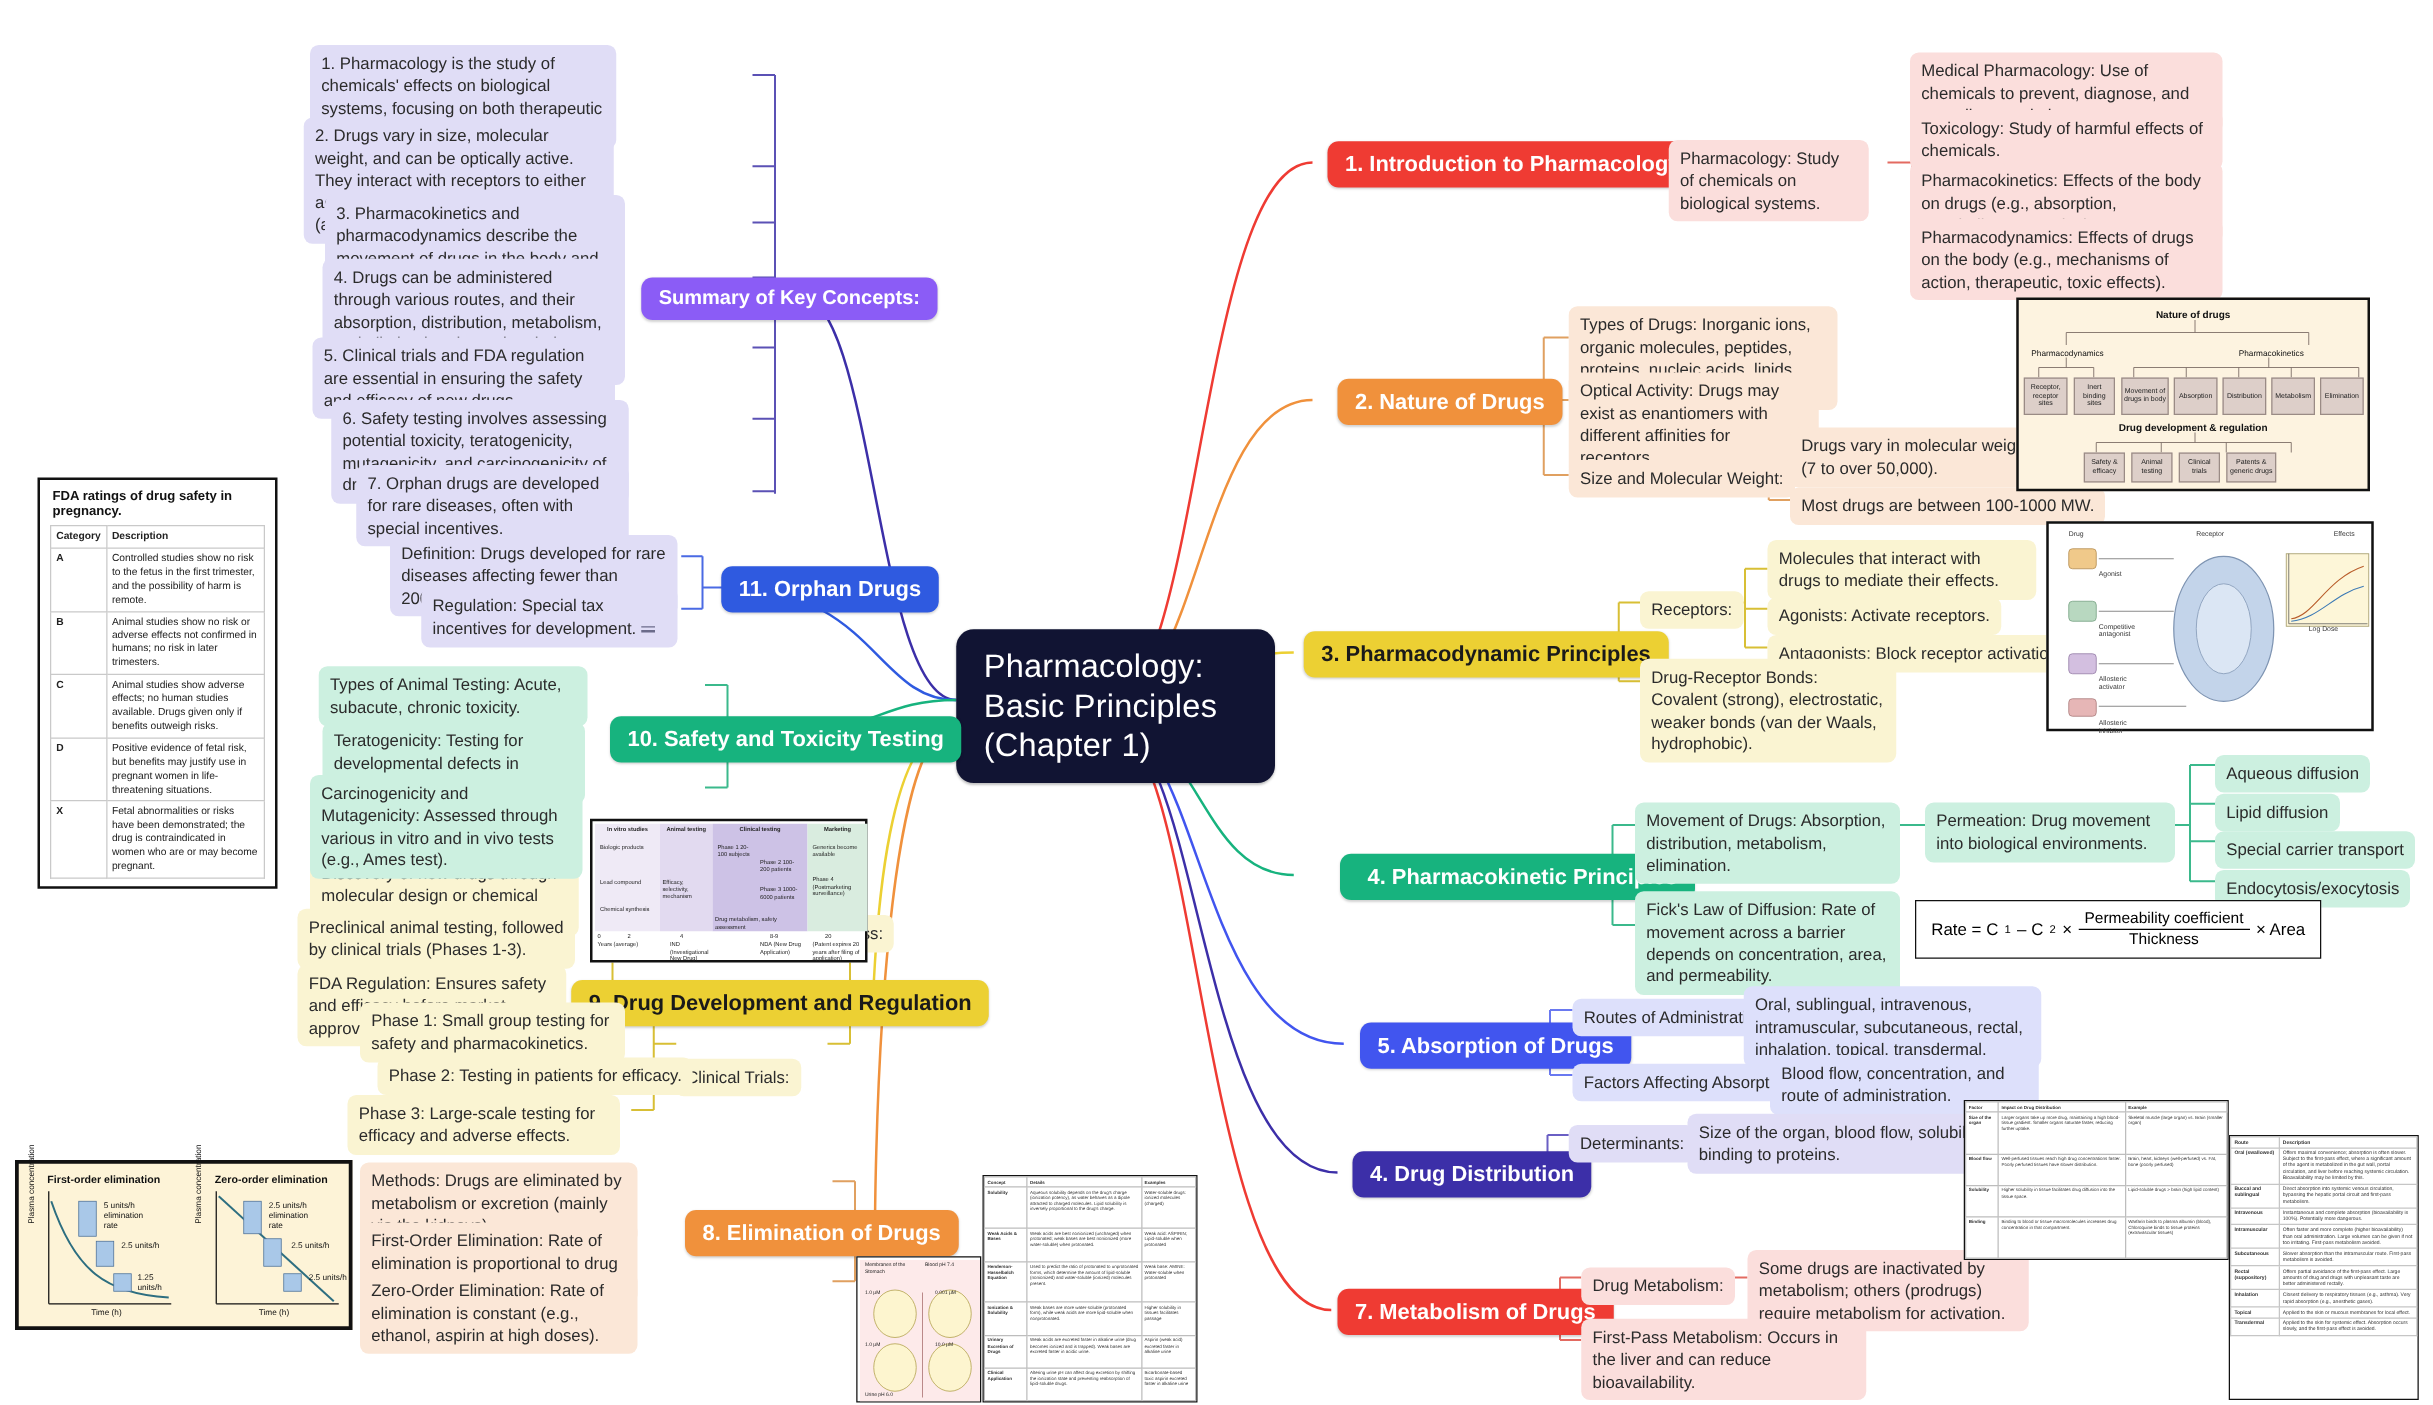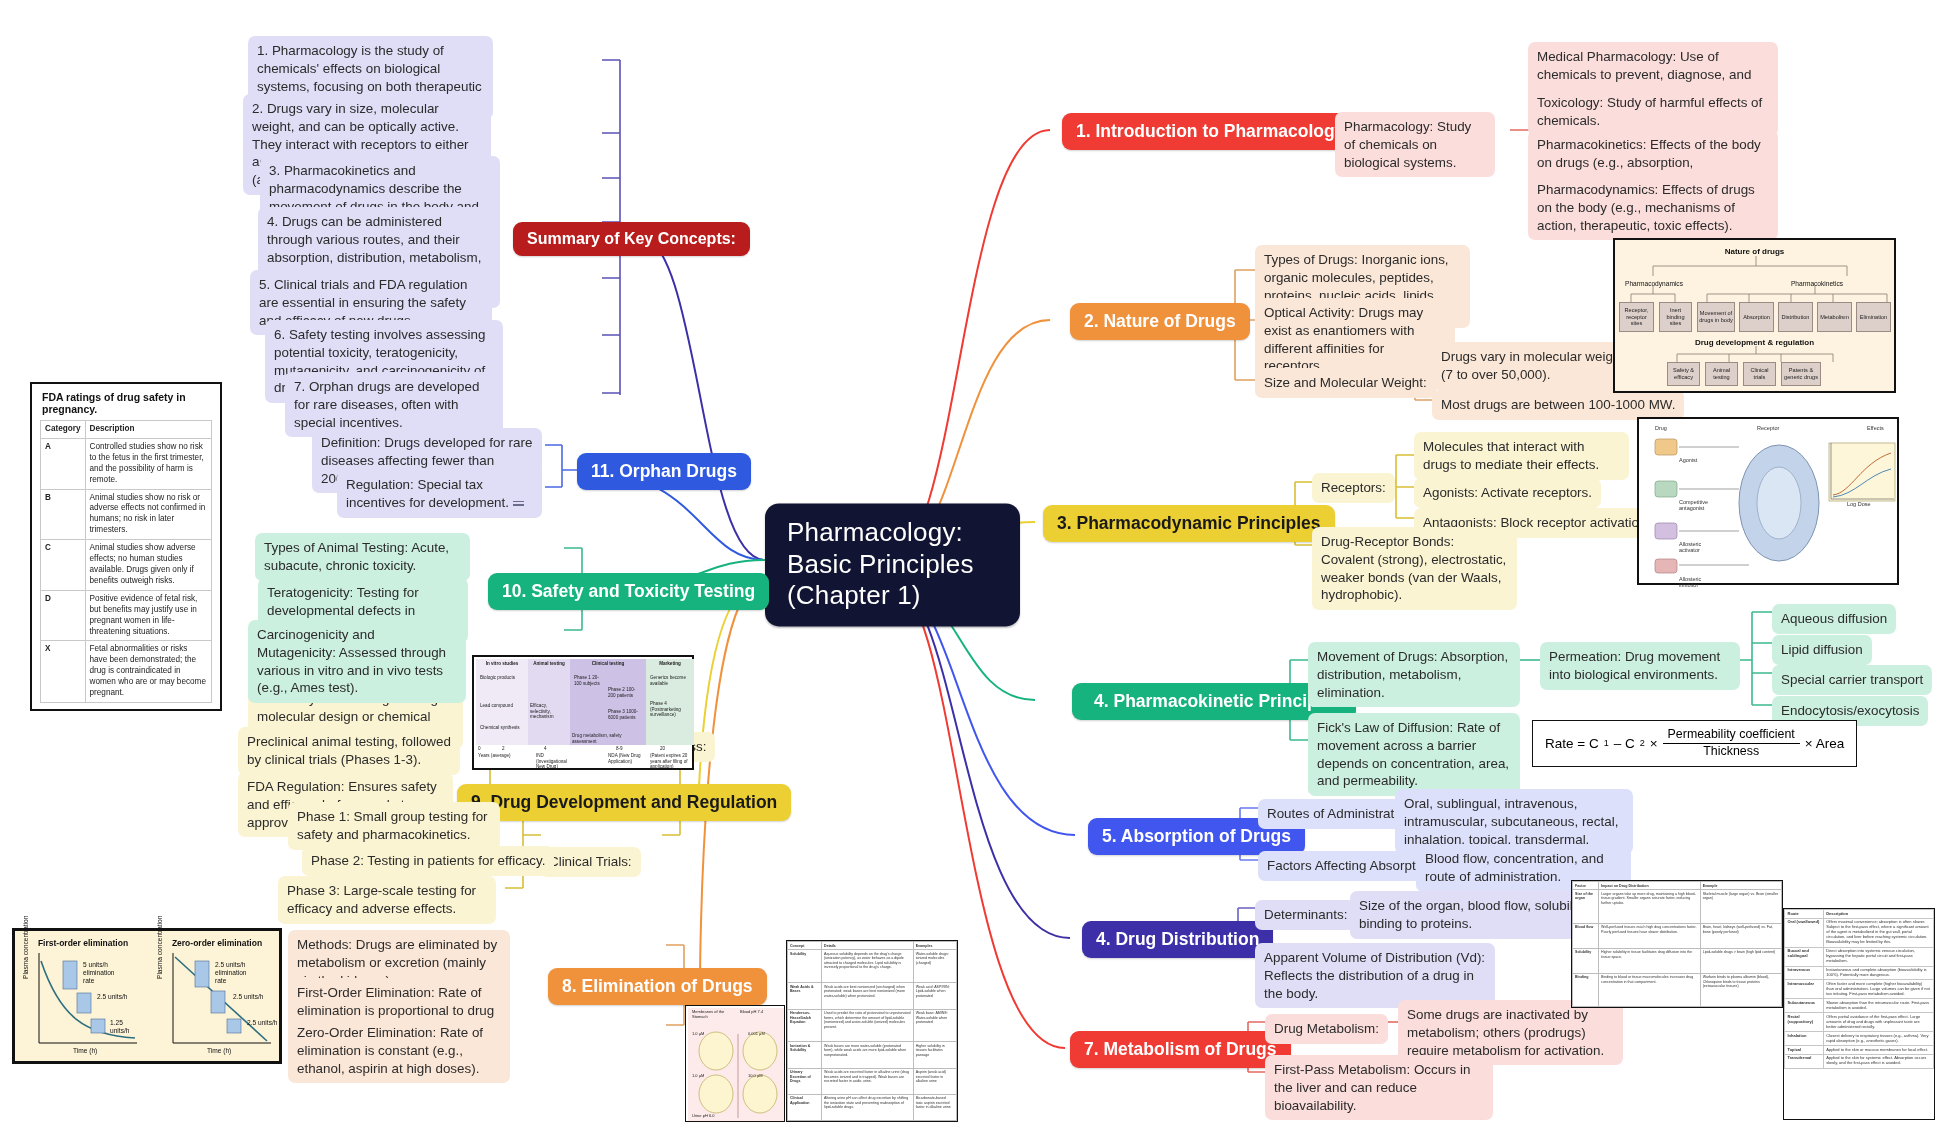--- a/index.html
+++ b/index.html
@@ -291,23 +291,20 @@
 
 <div class="node branch" style="left:1082px; top:921px; background:#3c2fa8;">
   <span>4. Drug Distribution</span>
 </div>
 <div class="node leaf nowrap" style="left:1255px; top:900px; background:#e0ddf6;">
   <span>Determinants:</span>
 </div>
 <div class="node leaf" style="left:1350px; top:891px; width:250px; background:#e0ddf6;">
   <span>Size of the organ, blood flow, solubility, binding to proteins.</span>
 </div>
-<div class="node leaf" style="left:1255px; top:943px; width:240px; background:#e0ddf6;">
-  <span>Apparent Volume of Distribution (Vd): Reflects the distribution of a drug in the body.</span>
-</div>
 
 <div class="node branch" style="left:1070px; top:1031px; background:#ef3b33;">
   <span>7. Metabolism of Drugs</span>
 </div>
 <div class="node leaf nowrap" style="left:1265px; top:1014px; background:#fbdedc;">
   <span>Drug Metabolism:</span>
 </div>
 <div class="node leaf" style="left:1398px; top:1000px; width:225px; background:#fbdedc;">
   <span>Some drugs are inactivated by metabolism; others (prodrugs) require metabolism for activation.</span>
 </div>
@@ -373,21 +370,21 @@
   <span>11. Orphan Drugs</span>
 </div>
 <div class="node leaf" style="left:312px; top:428px; width:230px; background:#e0ddf6;">
   <span>Definition: Drugs developed for rare diseases affecting fewer than 200,000 people in the U.S.</span>
 </div>
 <div class="node leaf" style="left:337px; top:470px; width:205px; background:#e0ddf6;">
   <span>Regulation: Special tax incentives for development.</span>
   <span class="hamburger"><i></i><i></i></span>
 </div>
 
-<div class="node branch" style="left:513px; top:222px; background:#b91c1c; font-size:16px;">
+<div class="node branch" style="left:513px; top:222px; background:#8b5cf6; font-size:16px;">
   <span>Summary of Key Concepts:</span>
 </div>
 <div class="node leaf" style="left:248px; top:36px; width:245px; background:#e0ddf6;">
   <span>1. Pharmacology is the study of chemicals' effects on biological systems, focusing on both therapeutic and toxic effects.</span>
 </div>
 <div class="node leaf" style="left:243px; top:94px; width:248px; background:#e0ddf6;">
   <span>2. Drugs vary in size, molecular weight, and can be optically active. They interact with receptors to either activate (agonists) or inhibit (antagonists) biological processes.</span>
 </div>
 <div class="node leaf" style="left:260px; top:156px; width:240px; background:#e0ddf6;">
   <span>3. Pharmacokinetics and pharmacodynamics describe the movement of drugs in the body and their effects, respectively.</span>

